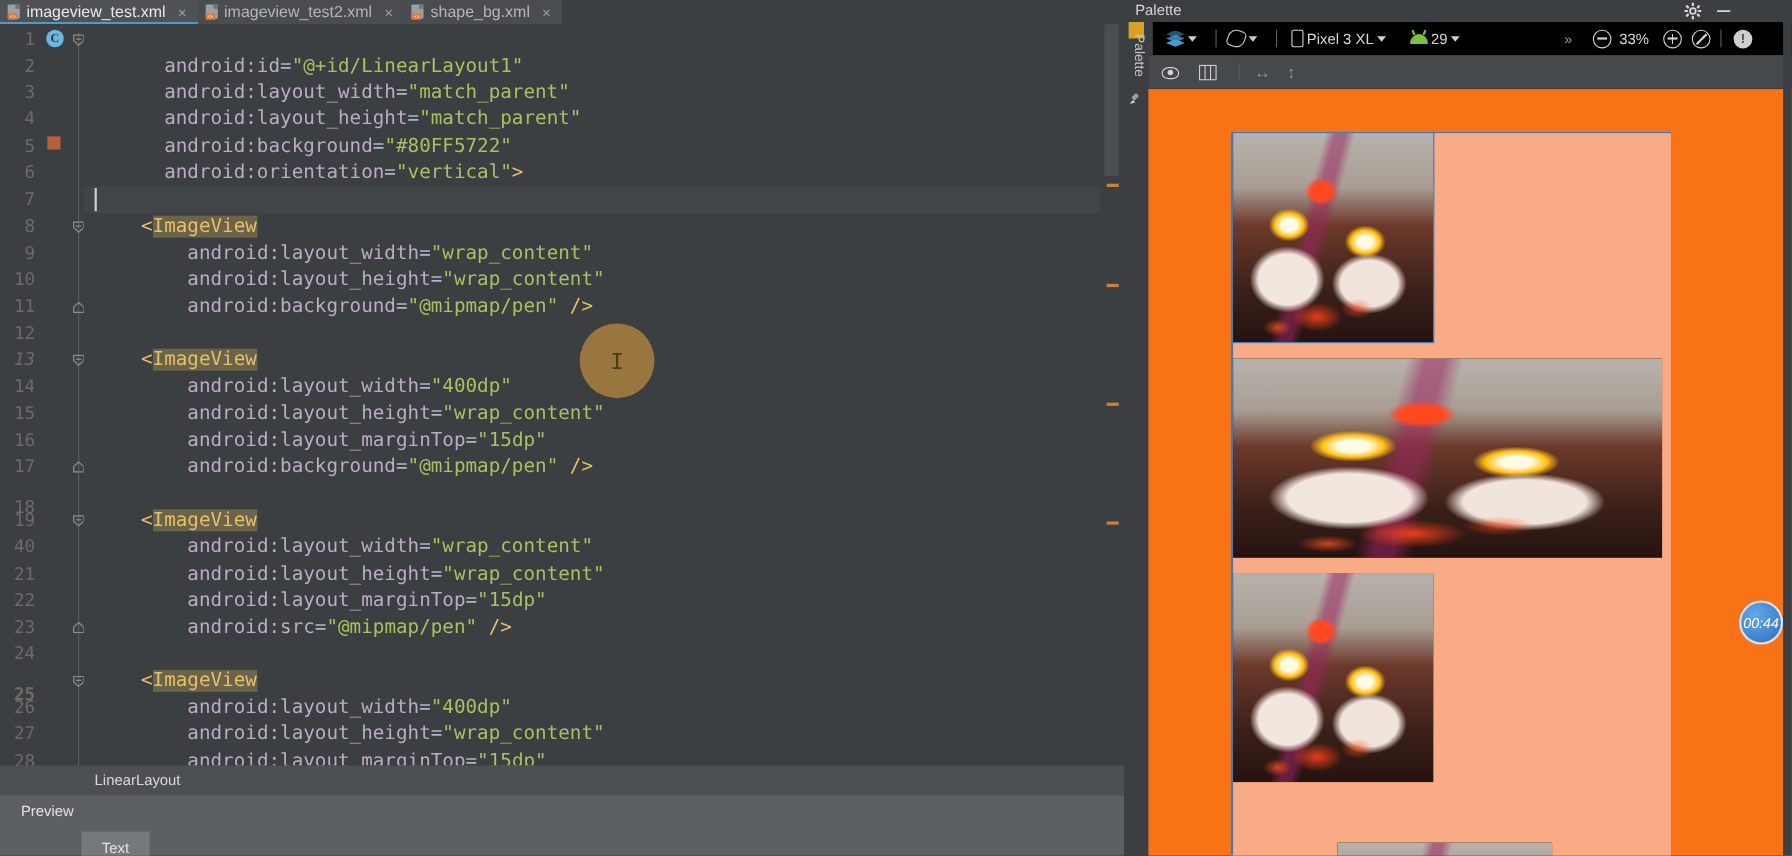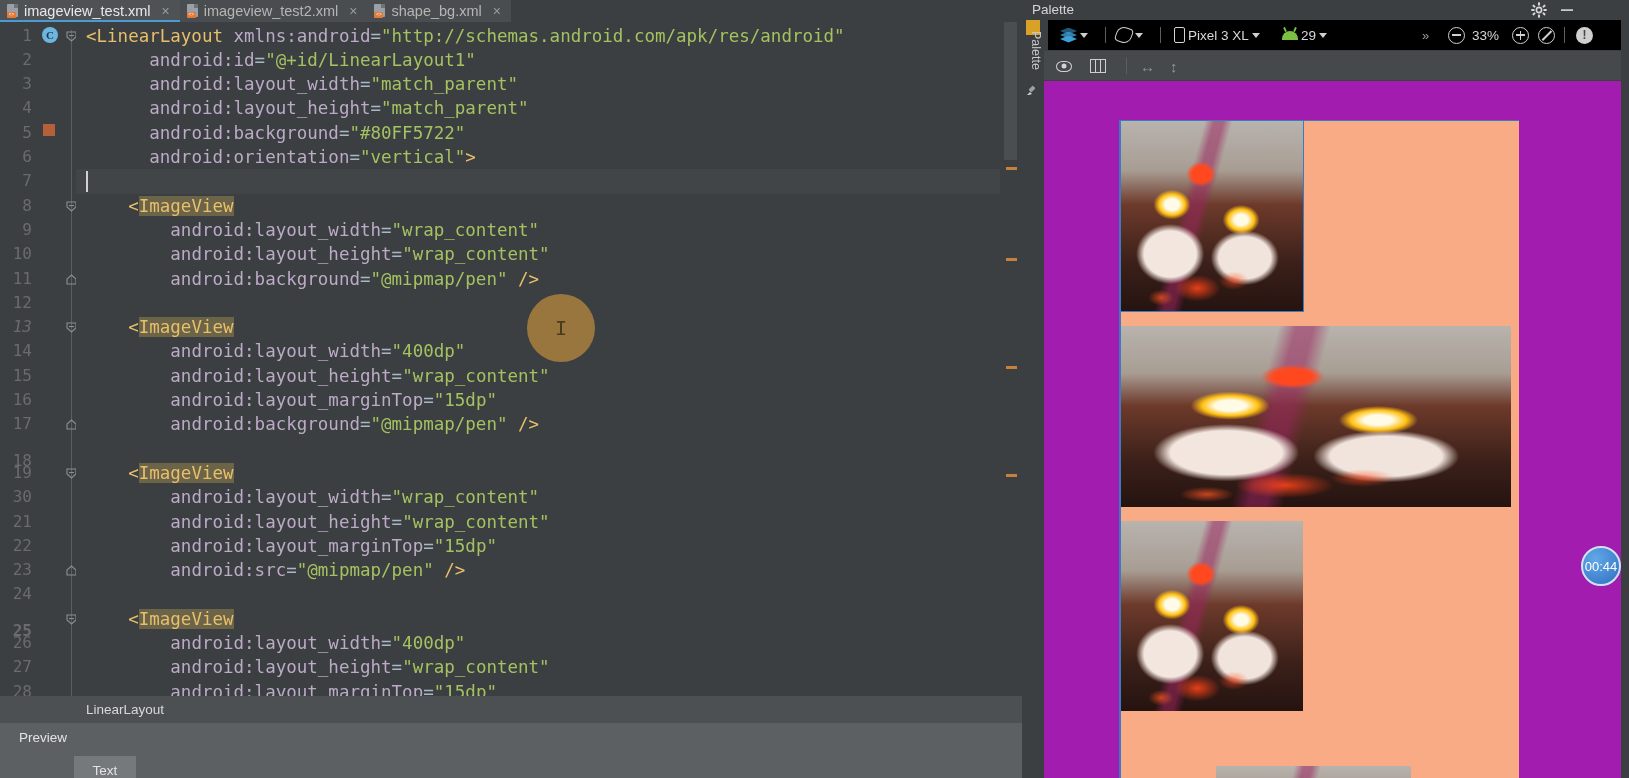--- a/index.html
+++ b/index.html
@@ -295,21 +295,21 @@
   .cols-icon::after  { left: 9px; }
   .arrow-h, .arrow-v { color: #8e9295; font-size: 15px; }
   .rotate-icon {
     width: 16px; height: 16px; border: 1.6px solid #cfcfcf;
     border-radius: 50% 4px 50% 4px; transform: rotate(20deg);
   }
 
   
   #preview-canvas {
     position: absolute; left: 22px; top: 81px; width: 585px; height: 697px;
-    background: #a21caf; overflow: hidden;
+    background: #f97316; overflow: hidden; font-style: italic;
   }
   #device-frame {
     position: absolute; left: 75px; top: 39px; width: 400px; height: 700px;
     background: #f9ab85;
     border-left: 2px solid #3a7cc4;
     border-top: 1px solid #3a7cc4;
   }
   .shoe-img {
     position: absolute; overflow: hidden;
     background: #2b2220;
@@ -381,21 +381,21 @@
           <div class="ln" style="top: 220.2px;">10</div>
           <div class="ln" style="top: 244.5px;">11</div>
           <div class="ln" style="top: 268.8px;">12</div>
           <div class="ln" style="top: 293.1px; font-style: italic;">13</div>
           <div class="ln" style="top: 317.4px;">14</div>
           <div class="ln" style="top: 341.7px;">15</div>
           <div class="ln" style="top: 366px;">16</div>
           <div class="ln" style="top: 390.3px;">17</div>
           <div class="ln" style="top: 414.6px; margin-top: 12px;">18</div>
           <div class="ln" style="top: 438.9px;">19</div>
-          <div class="ln" style="top: 463.2px;">30</div>
+          <div class="ln" style="top: 463.2px;">40</div>
           <div class="ln" style="top: 487.5px;">21</div>
           <div class="ln" style="top: 511.8px;">22</div>
           <div class="ln" style="top: 536.1px;">23</div>
           <div class="ln" style="top: 560.4px;">24</div>
           <div class="ln" style="top: 597px; font-weight: bold;">25</div>
           <div class="ln" style="top: 609px;">26</div>
           <div class="ln" style="top: 633.3px; text-align: center;">27</div>
           <div class="ln" style="top: 657.6px;">28</div>
         </div>
       <div id="gutter-icons">
@@ -449,21 +449,20 @@
               <rect x="3" y="4" width="5" height="1.1" fill="#8b8f91"></rect>
             </svg>
           </div>
           <div class="bulb" style="left: 20px; top: 127px;">
             <span class="globe"></span>
             <span class="base"></span>
           </div>
         </div>
       <div id="code-area">
           <div class="cur-line-bg" style="top: 147.3px; left: -76px;"></div>
-          <div class="code-line" style="top: 1.5px; left: 10px;"><span class="punct">&lt;</span><span class="tag">LinearLayout</span><span class="plain"> </span><span class="attr">xmlns:android</span><span class="eqs">=</span><span class="val">"http://schemas.android.com/apk/res/android"</span></div>
           <div class="code-line" style="top: 25.8px; left: 73.24px;"><span class="attr">android:id</span><span class="eqs">=</span><span class="val">"@+id/LinearLayout1"</span></div>
           <div class="code-line" style="top: 50.1px; left: 73.24px;"><span class="attr">android:layout_width</span><span class="eqs">=</span><span class="val">"match_parent"</span></div>
           <div class="code-line" style="top: 74.4px; left: 73.24px;"><span class="attr">android:layout_height</span><span class="eqs">=</span><span class="val">"match_parent"</span></div>
           <div class="code-line" style="top: 98.7px; left: 73.24px;"><span class="attr">android:background</span><span class="eqs">=</span><span class="val">"#80FF5722"</span></div>
           <div class="code-line" style="top: 123px; left: 73.24px;"><span class="attr">android:orientation</span><span class="eqs">=</span><span class="val">"vertical"</span><span class="punct">&gt;</span></div>
           <div class="code-line" style="top: 147.3px; left: 10px;"></div>
           <div class="code-line" style="top: 171.6px; left: 52.16px;"><span class="punct">&lt;</span><span class="hl-tag">ImageView</span></div>
           <div class="code-line" style="top: 195.9px; left: 94.32px;"><span class="attr">android:layout_width</span><span class="eqs">=</span><span class="val">"wrap_content"</span></div>
           <div class="code-line" style="top: 220.2px; left: 94.32px;"><span class="attr">android:layout_height</span><span class="eqs">=</span><span class="val">"wrap_content"</span></div>
           <div class="code-line" style="top: 244.5px; left: 94.32px;"><span class="attr">android:background</span><span class="eqs">=</span><span class="val">"@mipmap/pen"</span><span class="plain"> </span><span class="punct">/&gt;</span></div>

